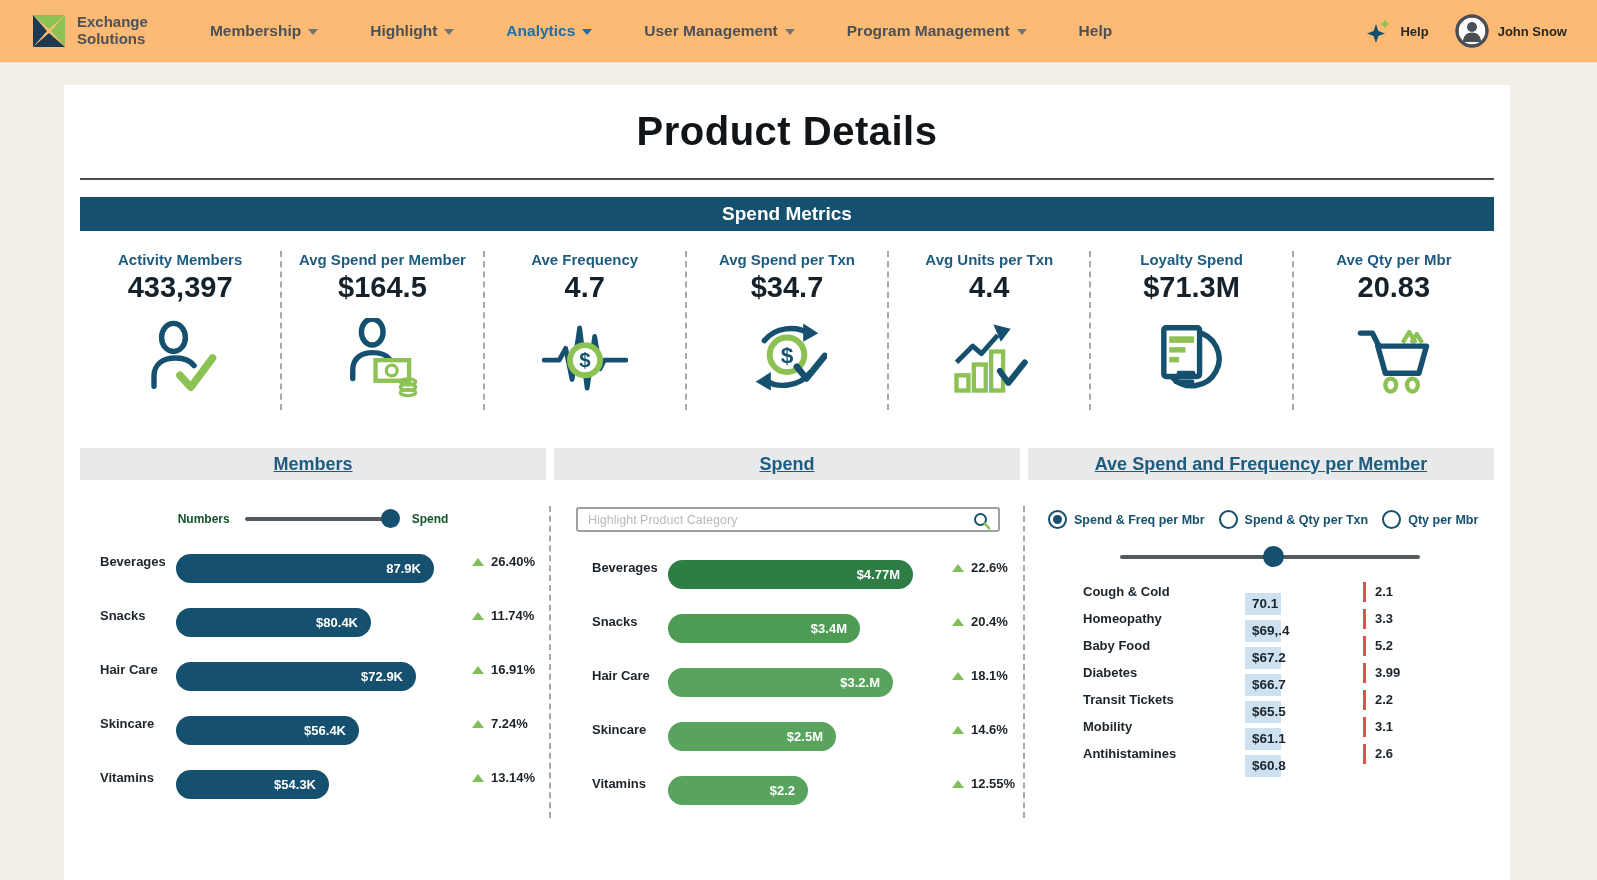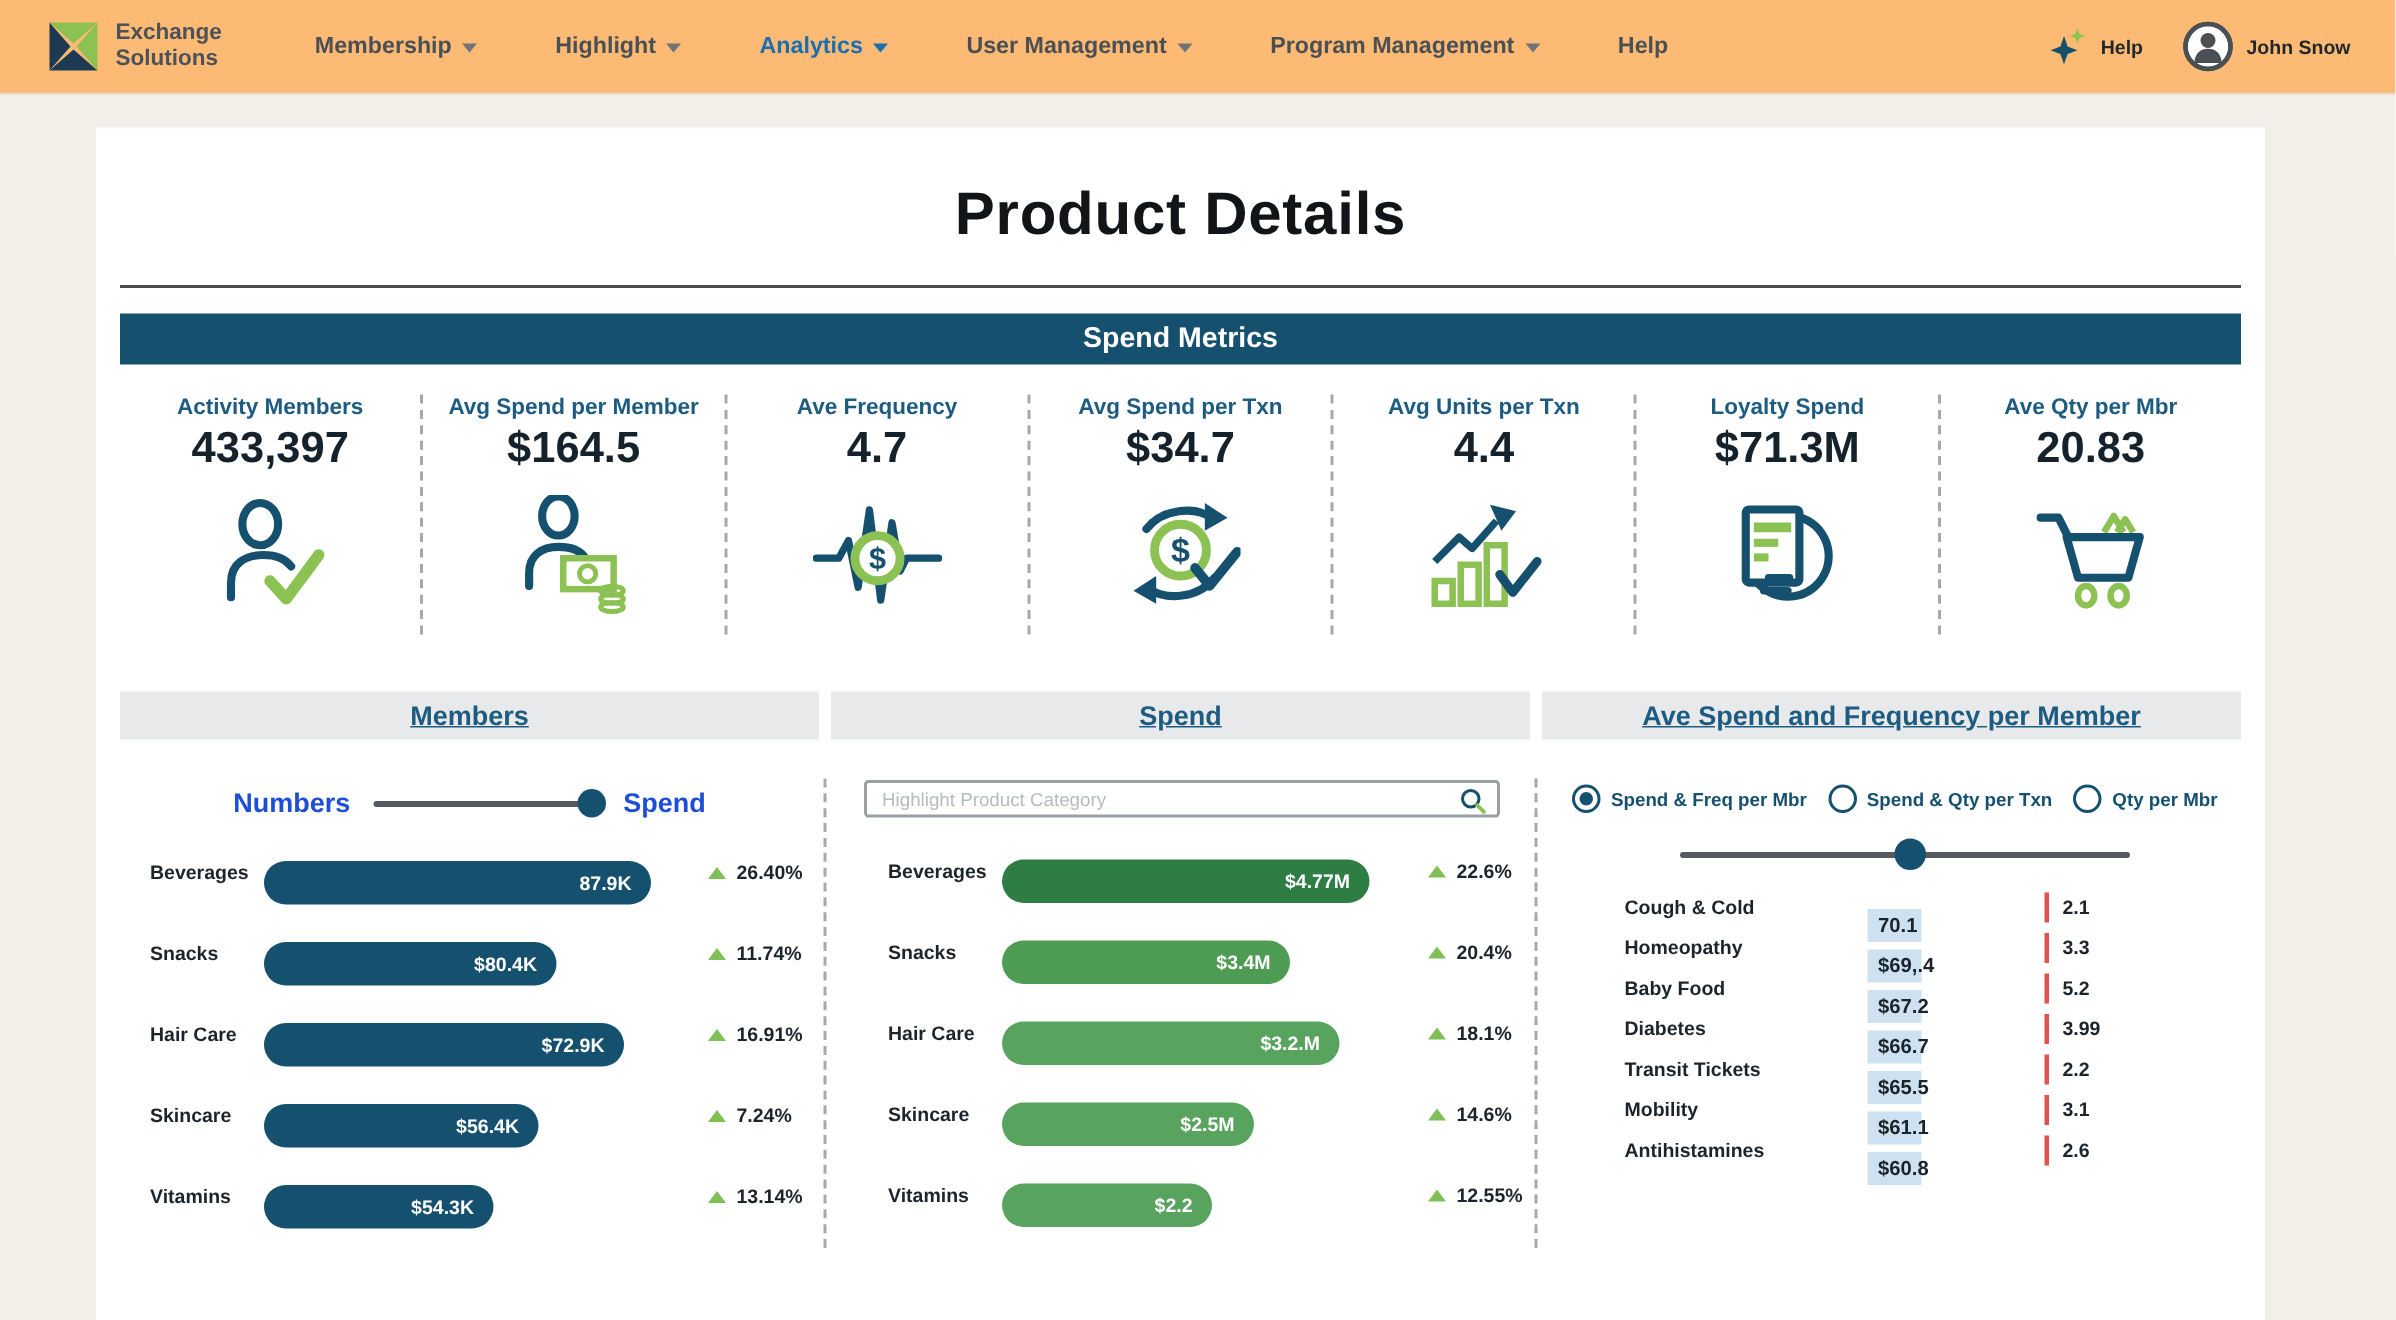--- a/index.html
+++ b/index.html
@@ -15,41 +15,41 @@
   .nav-item.active { color:#1a6fae; }
   .chev { width:0; height:0; border-left:5px solid transparent; border-right:5px solid transparent; border-top:6px solid #707478; margin-top:2px; }
   .nav-item.active .chev { border-top-color:#1a6fae; }
   .nav-right { margin-left:auto; display:flex; align-items:center; gap:26px; }
   .ai-help { display:flex; align-items:center; gap:8px; font-size:13px; font-weight:bold; color:#22272c; cursor:pointer; }
   .user { display:flex; align-items:center; gap:9px; font-size:13px; font-weight:bold; color:#22272c; cursor:pointer; }
 
   
   .body-bg { padding-top:22px; }
   .card { width:1446px; margin-left:64px; background:#ffffff; height:795px; padding:0 16px; }
-  .page-title { text-align:center; font-size:40px; font-weight:bold; color:#111518; padding-top:36px; letter-spacing:0.5px; }
+  .page-title { text-align:center; font-size:40px; font-weight:bold; color:#111518; padding-top:24px; letter-spacing:0.5px; }
   .rule { border:none; border-top:2px solid #4c4c4c; margin-top:24px; }
   .banner { margin-top:17px; height:34px; background:#15506e; color:#ffffff; font-size:19px; font-weight:bold; display:flex; align-items:center; justify-content:center; }
 
   
   .kpi-row { display:flex; margin-top:20px; }
   .kpi { flex:1 1 0; text-align:center; border-right:2px dashed #a6a9ac; padding-bottom:6px; }
   .kpi:last-child { border-right:none; }
   .kpi-label { font-size:15px; font-weight:bold; color:#1d5c80; }
   .kpi-value { font-size:29px; font-weight:bold; color:#15222c; margin-top:3px; }
   .kpi-icon { display:inline-block; margin-top:14px; height:82px; }
 
   
   .panels { display:flex; margin-top:38px; }
   .panel { flex:1 1 0; }
   .v-divider { width:0; border-left:2px dashed #a6a9ac; margin:58px 3px 12px 3px; }
   .panel-header { height:32px; background:#e8e9eb; color:#1d5c80; font-size:18px; font-weight:bold; display:flex; align-items:center; justify-content:center;text-decoration:underline; }
 
   
   .toggle-row { display:flex; align-items:center; justify-content:center; gap:15px; margin-top:32px; }
-  .t-label { font-size:18px; font-weight:bold; color:#1d4ed8; }
+  .t-label { font-size:12px; font-weight:bold; color:#14532d; }
   .track { position:relative; width:152px; height:4px; background:#555a5e; border-radius:2px; cursor:pointer; }
   .track .handle { position:absolute; top:-8px; width:19px; height:19px; background:#15506e; border-radius:50%; }
 
   
   .bar-rows { margin-top:28px; }
   .bar-row { display:flex; align-items:flex-start; height:29px; margin-bottom:25px; padding-left:20px; }
   .bar-row.spend-style { padding-left:38px; }
   .cat { width:76px; font-size:13px; font-weight:bold; color:#1c242b; }
   .bar-area { width:280px; }
   .spend-style .bar-area { width:268px; }

